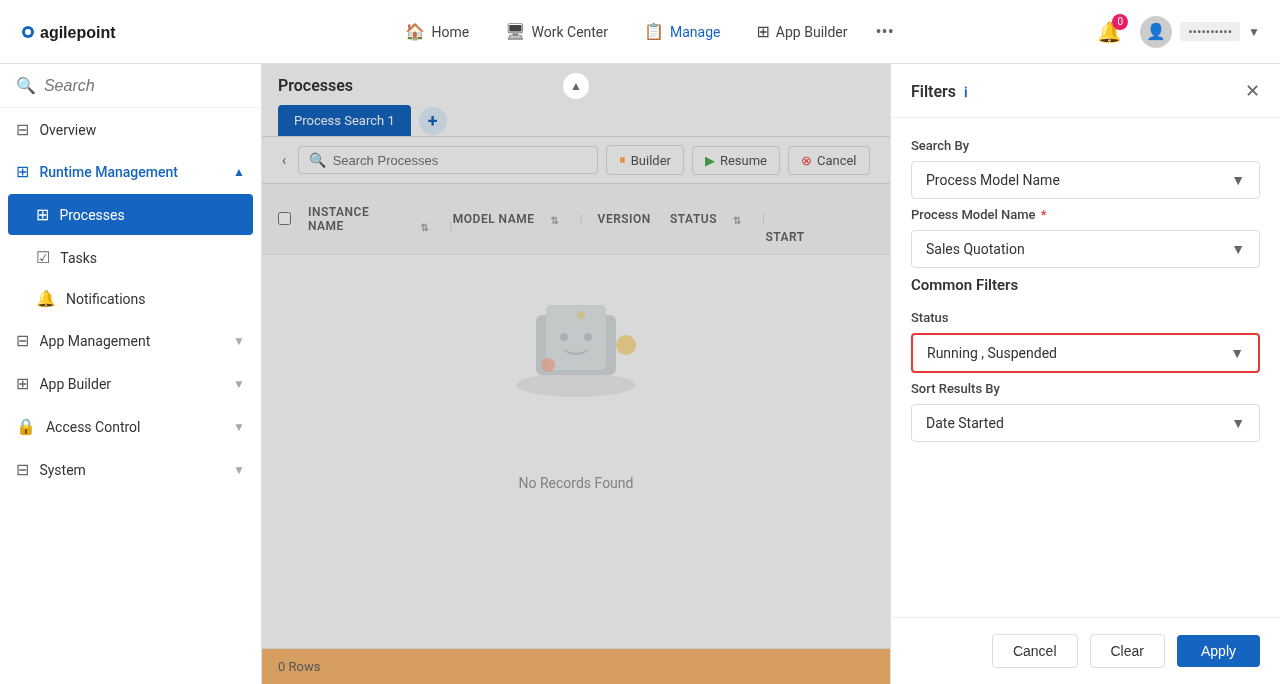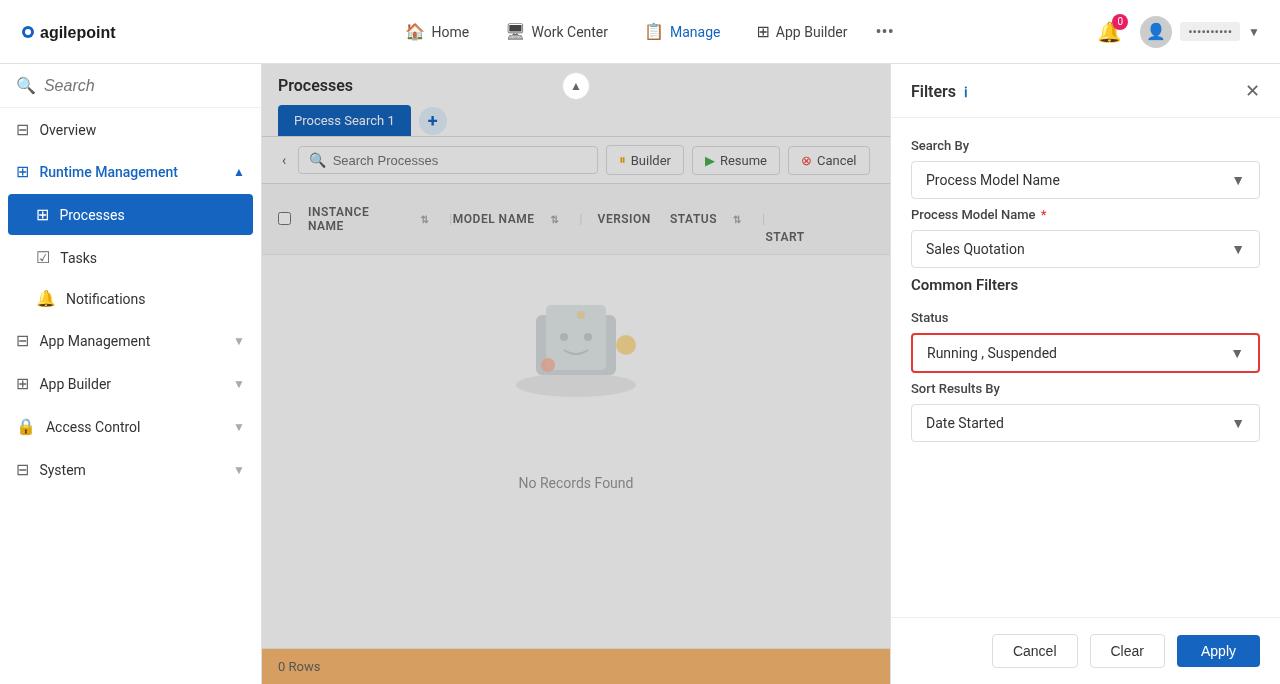--- a/index.html
+++ b/index.html
@@ -64,21 +64,21 @@
     .search-box input { border: none; outline: none; font-size: 13px; color: #666; background: transparent; width: 100%; }
     .toolbar-btn { display: flex; align-items: center; gap: 5px; padding: 6px 12px; border: 1px solid #ddd; border-radius: 4px; background: #fff; font-size: 13px; color: #555; cursor: pointer; }
     .toolbar-btn .play-icon { color: #4caf50; }
     .toolbar-btn .pause-icon { color: #ff9800; }
     .toolbar-btn .cancel-icon { color: #f44336; }
 
     
     .processes-table { flex: 1; overflow: auto; background: #fff; }
     .table-header { display: flex; align-items: center; padding: 10px 16px; border-bottom: 1px solid #eee; background: #fafafa; }
     .table-checkbox { width: 30px; }
-    .table-col { font-size: 12px; color: #666; font-weight: 600; display: flex; align-items: center; gap: 16px; text-transform: uppercase; letter-spacing: 0.5px; }
+    .table-col { font-size: 12px; color: #666; font-weight: 600; display: flex; align-items: flex-end; gap: 16px; text-transform: uppercase; letter-spacing: 0.5px; }
     .table-col .sort-icon { font-size: 10px; color: #aaa; }
     .col-instance { flex: 2; }
     .col-model { flex: 2; }
     .col-version { flex: 1; }
     .col-status { flex: 1; }
     .col-start { flex: 1.5; margin-top: 36px; }
 
     .no-records { display: flex; flex-direction: column; align-items: center; justify-content: center; padding: 60px; color: #999; font-size: 14px; }
 
     

